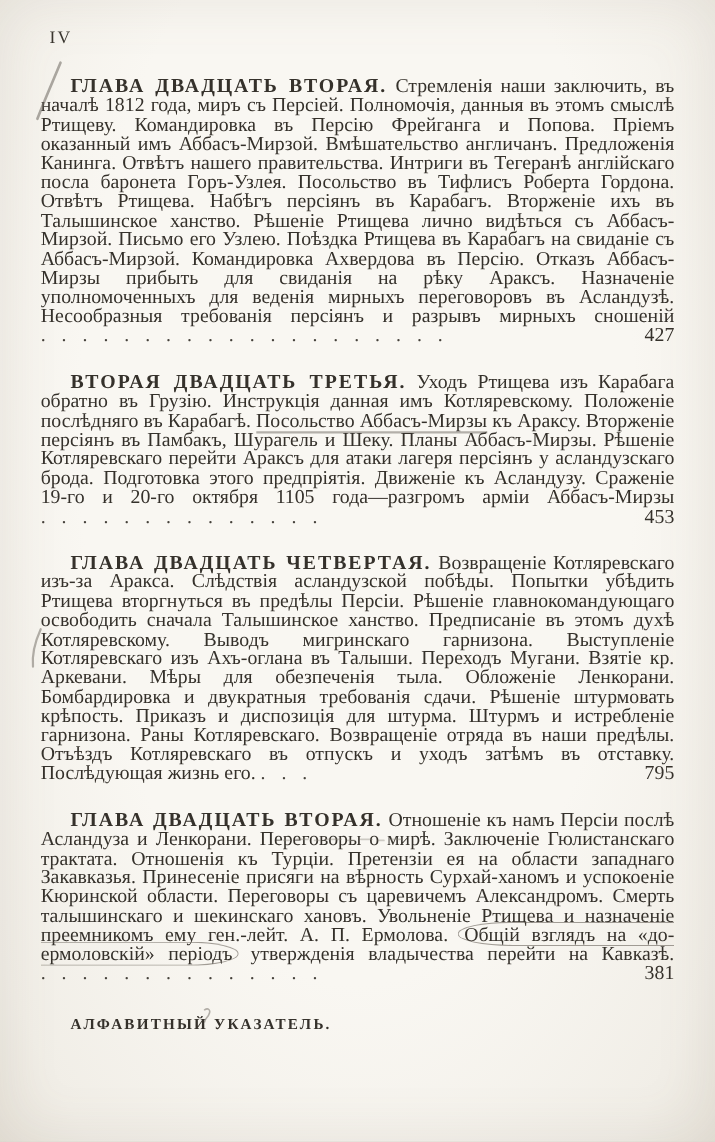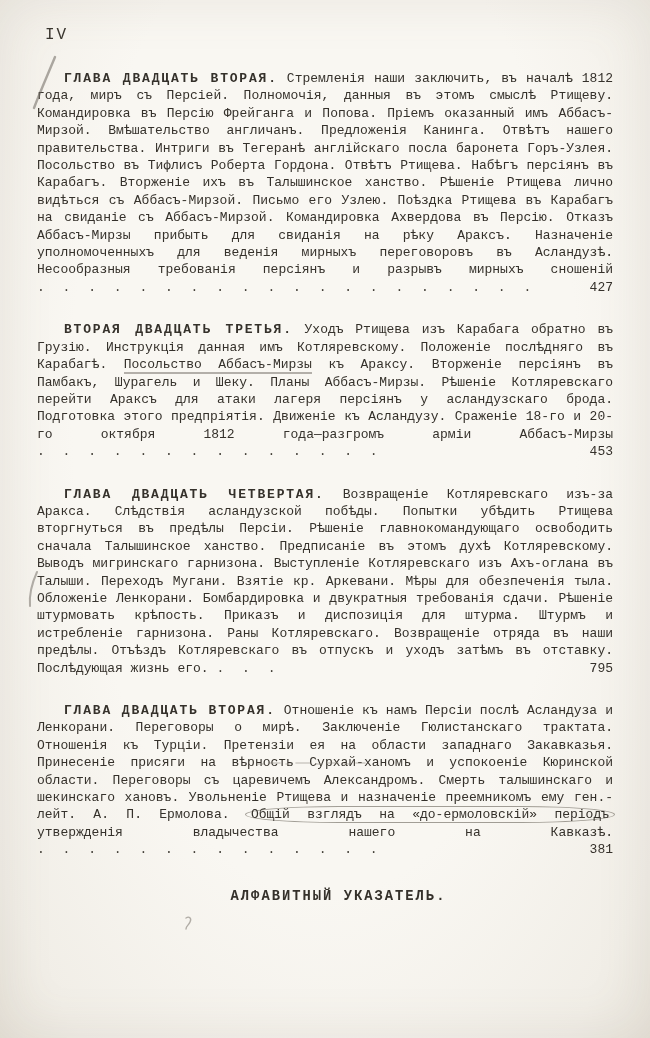--- a/index.html
+++ b/index.html
@@ -4,47 +4,47 @@
 <style>
   html,body{margin:0;padding:0;background:#dedad2;}
   .page{
     position:relative;
     width:650px;height:1038px;
     margin:0;
     background:
       radial-gradient(ellipse at 50% 38%, #f9f7f2 55%, #f1eee7 88%, #eae6dd 100%);
     box-shadow:inset 0 0 55px rgba(120,110,90,.12);
     color:#322e29;
-    font-family:Liberation Mono, monospace;
+    font-family:Liberation Serif, serif;
     overflow:hidden;
   }
   .content{padding:22px 37px 0 37px;}
   .folio{
     font-size:16px;letter-spacing:2px;color:#3a362f;
     margin:4px 0 26px 8px;
   }
   .entry{
     position:relative;
     margin:0 0 25px 0;
-    font-size:13px;line-height:17.4px;
+    font-size:18px;line-height:17.4px;
     text-align:justify;text-indent:27px;
     color:#35312b;
   }
   .chapter-heading{font-weight:bold;letter-spacing:1.8px;}
   .leader{letter-spacing:5px;white-space:nowrap;color:#45413a;}
   .pageref{position:absolute;right:0;bottom:0;text-indent:0;color:#35312b;margin-top:48px;}
   .pencil-underline{border-bottom:2px solid rgba(110,104,95,.5);}
   .pencil-circle{
     border:1.6px solid rgba(104,98,89,.6);
     border-radius:48% / 95%;
     padding:0 5px;margin:0 -2px;
   }
   .index-heading{
     font-weight:bold;letter-spacing:2px;font-size:13.8px;
-    margin:30px 0 0 27px;color:#35312b;text-align:center;
+    margin:30px 0 0 27px;color:#35312b;
   }
   .marks-overlay{position:absolute;left:0;top:0;width:650px;height:1038px;pointer-events:none;}
 </style>
 </head>
 <body>
 
 <div class="page">
   <div class="content">
 
     <div class="folio">IV</div>
@@ -53,37 +53,37 @@
       <span class="chapter-heading">ГЛАВА ДВАДЦАТЬ ВТОРАЯ.</span>
       <span>Стремленія наши заключить, въ началѣ 1812 года, миръ съ Персіей. Полномочія, данныя въ этомъ смыслѣ Ртищеву. Командировка въ Персію Фрейганга и Попова. Пріемъ оказанный имъ Аббасъ-Мирзой. Вмѣшательство англичанъ. Предложенія Канинга. Отвѣтъ нашего правительства. Интриги въ Тегеранѣ англійскаго посла баронета Горъ-Узлея. Посольство въ Тифлисъ Роберта Гордона. Отвѣтъ Ртищева. Набѣгъ персіянъ въ Карабагъ. Вторженіе ихъ въ Талышинское ханство. Рѣшеніе Ртищева лично видѣться съ Аббасъ-Мирзой. Письмо его Узлею. Поѣздка Ртищева въ Карабагъ на свиданіе съ Аббасъ-Мирзой. Командировка Ахвердова въ Персію. Отказъ Аббасъ-Мирзы прибыть для свиданія на рѣку Араксъ. Назначеніе уполномоченныхъ для веденія мирныхъ переговоровъ въ Асландузѣ. Несообразныя требованія персіянъ и разрывъ мирныхъ сношеній</span>
       <span class="leader">. . . . . . . . . . . . . . . . . . . .</span>
       <span class="pageref">427</span>
     </p>
 
     <p class="entry">
       <span class="chapter-heading">ВТОРАЯ ДВАДЦАТЬ ТРЕТЬЯ.</span>
       <span>Уходъ Ртищева изъ Карабага обратно въ Грузію. Инструкція данная имъ Котляревскому. Положеніе послѣдняго въ Карабагѣ.</span>
       <span class="pencil-underline">Посольство Аббасъ-Мирзы</span>
-      <span>къ Араксу. Вторженіе персіянъ въ Памбакъ, Шурагель и Шеку. Планы Аббасъ-Мирзы. Рѣшеніе Котляревскаго перейти Араксъ для атаки лагеря персіянъ у асландузскаго брода. Подготовка этого предпріятія. Движеніе къ Асландузу. Сраженіе 18-го и 20-го октября 1812 года—разгромъ арміи Аббасъ-Мирзы</span>
+      <span>къ Араксу. Вторженіе персіянъ въ Памбакъ, Шурагель и Шеку. Планы Аббасъ-Мирзы. Рѣшеніе Котляревскаго перейти Араксъ для атаки лагеря персіянъ у асландузскаго брода. Подготовка этого предпріятія. Движеніе къ Асландузу. Сраженіе 19-го и 20-го октября 1105 года—разгромъ арміи Аббасъ-Мирзы</span>
       <span class="leader">. . . . . . . . . . . . . .</span>
       <span class="pageref">453</span>
     </p>
 
     <p class="entry">
       <span class="chapter-heading">ГЛАВА ДВАДЦАТЬ ЧЕТВЕРТАЯ.</span>
       <span>Возвращеніе Котляревскаго изъ-за Аракса. Слѣдствія асландузской побѣды. Попытки убѣдить Ртищева вторгнуться въ предѣлы Персіи. Рѣшеніе главнокомандующаго освободить сначала Талышинское ханство. Предписаніе въ этомъ духѣ Котляревскому. Выводъ мигринскаго гарнизона. Выступленіе Котляревскаго изъ Ахъ-оглана въ Талыши. Переходъ Мугани. Взятіе кр. Аркевани. Мѣры для обезпеченія тыла. Обложеніе Ленкорани. Бомбардировка и двукратныя требованія сдачи. Рѣшеніе штурмовать крѣпость. Приказъ и диспозиція для штурма. Штурмъ и истребленіе гарнизона. Раны Котляревскаго. Возвращеніе отряда въ наши предѣлы. Отъѣздъ Котляревскаго въ отпускъ и уходъ затѣмъ въ отставку. Послѣдующая жизнь его.</span>
       <span class="leader">. . .</span>
       <span class="pageref">795</span>
     </p>
 
     <p class="entry">
       <span class="chapter-heading">ГЛАВА ДВАДЦАТЬ ВТОРАЯ.</span>
       <span>Отношеніе къ намъ Персіи послѣ Асландуза и Ленкорани. Переговоры о мирѣ. Заключеніе Гюлистанскаго трактата. Отношенія къ Турціи. Претензіи ея на области западнаго Закавказья. Принесеніе присяги на вѣрность Сурхай-ханомъ и успокоеніе Кюринской области. Переговоры съ царевичемъ Александромъ. Смерть талышинскаго и шекинскаго хановъ. Увольненіе Ртищева и назначеніе преемникомъ ему ген.-лейт. А. П. Ермолова.</span>
       <span class="pencil-circle">Общій взглядъ на «до-ермоловскій» періодъ</span>
-      <span>утвержденія владычества нашего на Кавказѣ.</span>
+      <span>утвержденія владычества перейти на Кавказѣ.</span>
       <span class="leader">. . . . . . . . . . . . . .</span>
       <span class="pageref">381</span>
     </p>
 
     <p class="index-heading">АЛФАВИТНЫЙ УКАЗАТЕЛЬ.</p>
 
   </div>
 
   <svg class="marks-overlay" width="650" height="1038" viewBox="0 0 650 1038" xmlns="http://www.w3.org/2000/svg">
     <path d="M55 57 C48 74 40 92 34 108" fill="none" stroke="#6b665e" stroke-width="2.4" stroke-linecap="round" opacity="0.55"></path>

